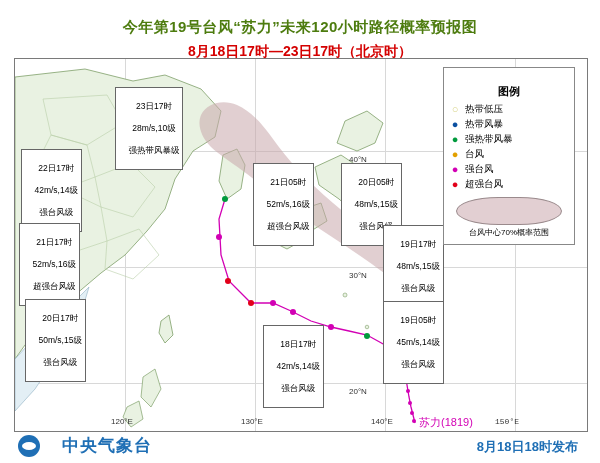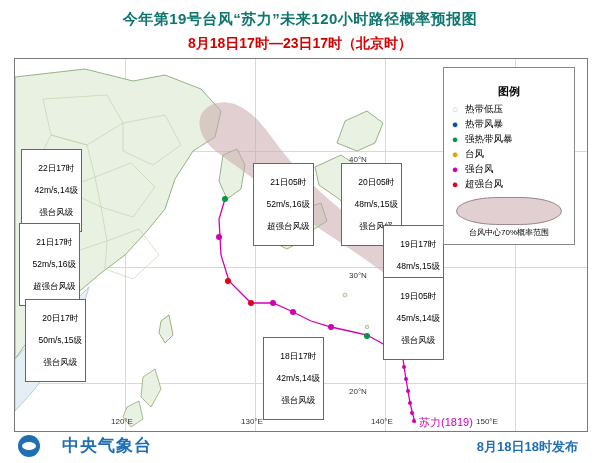--- a/index.html
+++ b/index.html
@@ -1,20 +1,20 @@
 <!DOCTYPE html>
 <html><head>
 <meta charset="utf-8">
 <style>
   html,body{margin:0;padding:0;}
   body{width:600px;height:463px;background:#ffffff;font-family:"Liberation Sans",sans-serif;overflow:hidden;position:relative;}
 
   
   #title-block{position:absolute;left:0;top:10px;width:600px;text-align:center;}
-  #main-title{font-size:15px;font-weight:bold;color:#0f766e;letter-spacing:.5px;}
+  #main-title{font-size:15px;font-weight:bold;color:#4d7c0f;letter-spacing:.5px;margin-top:8px;}
   #sub-title{font-size:14px;font-weight:bold;color:#d40000;margin-top:6px;}
 
   
   #map-frame{position:absolute;left:14px;top:58px;width:572px;height:372px;border:1px solid #7a7a7a;background:#ffffff;overflow:hidden;}
   #ocean{position:absolute;left:0;top:0;width:100%;height:100%;background:#ffffff;}
 
   .grid-v{position:absolute;top:0;bottom:0;width:1px;background:#d8d8d8;}
   .grid-h{position:absolute;left:0;right:0;height:1px;background:#d8d8d8;}
   .lon-label,.lat-label{position:absolute;font-size:8px;color:#333;}
 
@@ -101,21 +101,21 @@
              C186,74 182,58 190,48 C200,34 222,32 240,42 C254,50 266,66 276,80" fill="none" stroke="none"></path>
 
     <polyline points="388,300 370,286 352,276 334,272 316,268 296,262 276,252 258,244 236,244 214,222 206,196 204,160 210,140" fill="none" stroke="#d200b4" stroke-width="1.3"></polyline>
 
     <polyline points="388,300 390,314 392,326 394,338 396,348 398,356 400,364" fill="none" stroke="#d200b4" stroke-width="1.3"></polyline>
   </svg>
 
   <div class="lon-label" style="left:96px;top:358px;">120°E</div>
   <div class="lon-label" style="left:226px;top:358px;">130°E</div>
   <div class="lon-label" style="left:356px;top:358px;">140°E</div>
-  <div class="lon-label" style="left:461px;top:358px;">150°E</div>
+  <div class="lon-label" style="left:480px;top:358px;font-family:Liberation Mono, monospace;">150°E</div>
   <div class="lat-label" style="left:334px;top:328px;">20°N</div>
   <div class="lat-label" style="left:334px;top:212px;">30°N</div>
   <div class="lat-label" style="left:334px;top:96px;">40°N</div>
 
   <div class="pt green" style="left:210px;top:140px;"></div>
   <div class="pt magenta" style="left:204px;top:178px;"></div>
   <div class="pt red" style="left:213px;top:222px;"></div>
   <div class="pt red" style="left:236px;top:244px;"></div>
   <div class="pt magenta" style="left:258px;top:244px;"></div>
   <div class="pt magenta" style="left:278px;top:253px;"></div>
@@ -123,20 +123,25 @@
   <div class="pt green" style="left:352px;top:277px;"></div>
   <div class="pt magenta" style="left:374px;top:288px;"></div>
   <div class="pt magenta small" style="left:389px;top:308px;"></div>
   <div class="pt magenta small" style="left:391px;top:320px;"></div>
   <div class="pt magenta small" style="left:393px;top:332px;"></div>
   <div class="pt magenta small" style="left:395px;top:344px;"></div>
   <div class="pt magenta small" style="left:397px;top:354px;"></div>
   <div class="pt magenta small" style="left:399px;top:362px;"></div>
   <div id="storm-label" style="left:404px;top:356px;">苏力(1819)</div>
 
+  <div class="callout" style="left:100px;top:28px;">
+    <span>23日17时</span><br>
+    <span>28m/s,10级</span><br>
+    <span>强热带风暴级</span>
+  </div>
 
   <div class="callout" style="left:6px;top:90px;">
     <span>22日17时</span><br>
     <span>42m/s,14级</span><br>
     <span>强台风级</span>
   </div>
 
   <div class="callout" style="left:4px;top:164px;">
     <span>21日17时</span><br>
     <span>52m/s,16级</span><br>
@@ -160,27 +165,27 @@
     <span>48m/s,15级</span><br>
     <span>强台风级</span>
   </div>
 
   <div class="callout" style="left:368px;top:166px;">
     <span>19日17时</span><br>
     <span>48m/s,15级</span><br>
     <span>强台风级</span>
   </div>
 
-  <div class="callout" style="left:368px;top:218px;">
+  <div class="callout" style="left:368px;top:242px;">
     <span>19日05时</span><br>
     <span>45m/s,14级</span><br>
     <span>强台风级</span>
   </div>
 
-  <div class="callout" style="left:248px;top:278px;">
+  <div class="callout" style="left:248px;top:266px;">
     <span>18日17时</span><br>
     <span>42m/s,14级</span><br>
     <span>强台风级</span>
   </div>
 
   <div id="legend">
     <div id="legend-title">图例</div>
 
     <div class="legend-row">
       <span class="legend-mark" style="color:#d8d48a;">○</span>

